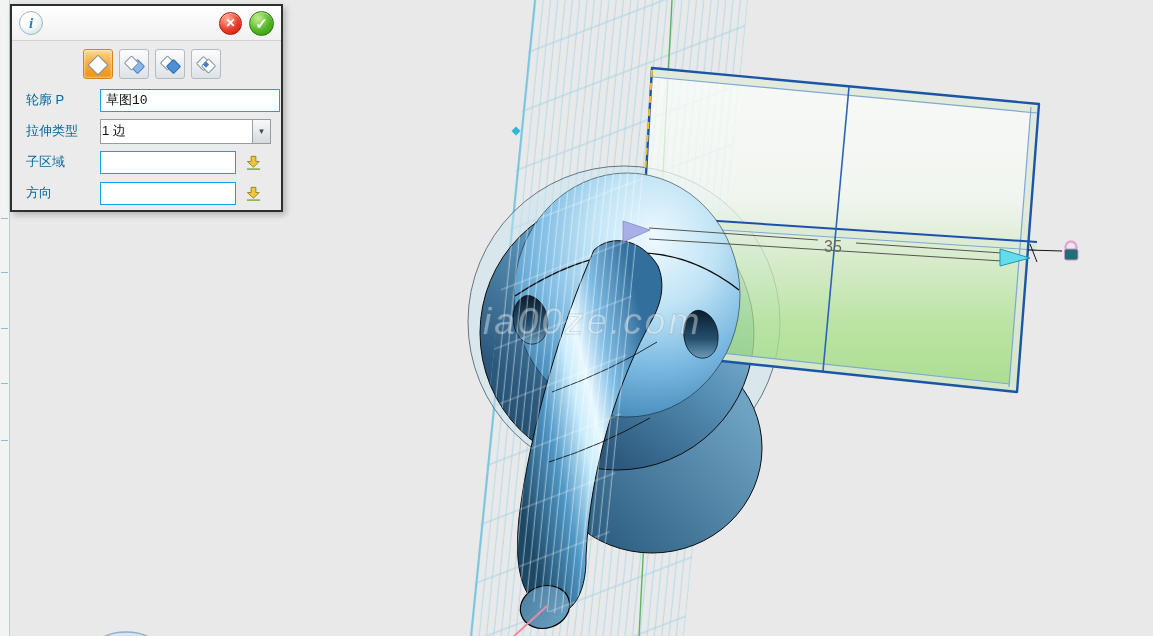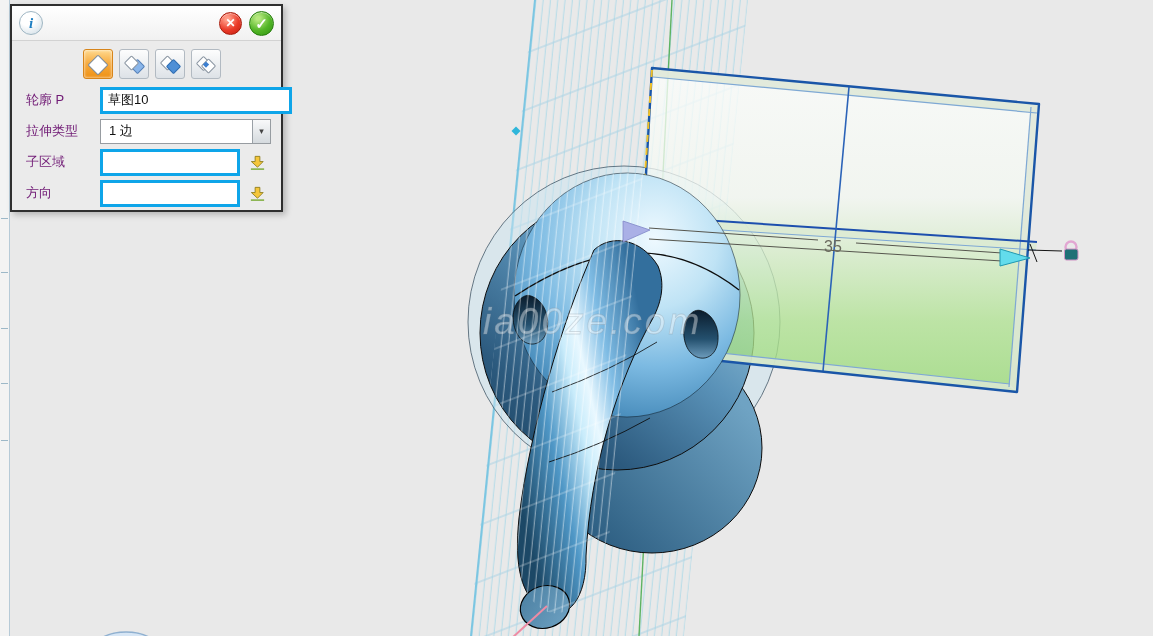--- a/index.html
+++ b/index.html
@@ -52,32 +52,32 @@
   .dlg-toolbar{display:flex;gap:6px;margin:8px 0 9px 71px;}
   .tb{
     width:30px;height:30px;padding:0;border:1px solid #b2bac2;border-radius:3px;
     background:linear-gradient(#fdfdfd,#dde2e7);display:flex;align-items:center;justify-content:center;
   }
   .tb.selected{
     background:linear-gradient(#ffd98e,#f6a93c 50%,#ef9114);
     border-color:#d7851b;box-shadow:inset 0 0 3px rgba(255,255,255,.9);
   }
   .dlg-row{display:flex;align-items:center;margin:0 10px 7px 4px;height:24px;}
-  .dlg-row .lbl{width:74px;font-size:13px;color:#701a75;padding-left:10px;flex:0 0 auto;}
+  .dlg-row .lbl{width:74px;font-size:13px;color:#0369a1;padding-left:10px;flex:0 0 auto;}
   .txt{
-    height:21px;border:3px solid #0ea5e9;background:#fff;font-size:13px;
-    padding:0 5px;font-family:Liberation Sans, sans-serif;color:#111;
+    height:21px;border:1px solid #0ea5e9;background:#fff;font-size:13px;
+    padding:0 5px;font-family:Liberation Mono, monospace;color:#111;
   }
   .grow{flex:1;}
   .fixed{width:124px;flex:0 0 auto;}
   .combo{
     position:relative;flex:1;height:23px;border:1px solid #979ca1;background:#fff;
     display:flex;align-items:center;
   }
-  .combo .val{font-size:13px;padding-left:8px;color:#111;}
+  .combo .val{font-size:13px;padding-left:1px;color:#111;}
   .combo .drop{
     position:absolute;right:0;top:0;bottom:0;width:18px;border:none;
     border-left:1px solid #9aa0a6;background:linear-gradient(#f8f9fa,#d5dade);
     font-size:9px;color:#444;display:flex;align-items:center;justify-content:center;padding:0;
   }
   .picker{margin-left:9px;flex:0 0 auto;display:flex;}
 </style>
 </head>
 <body>
 

